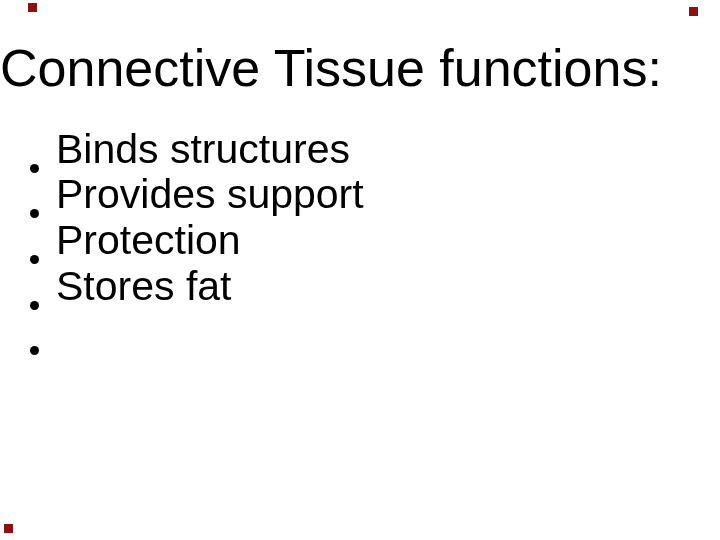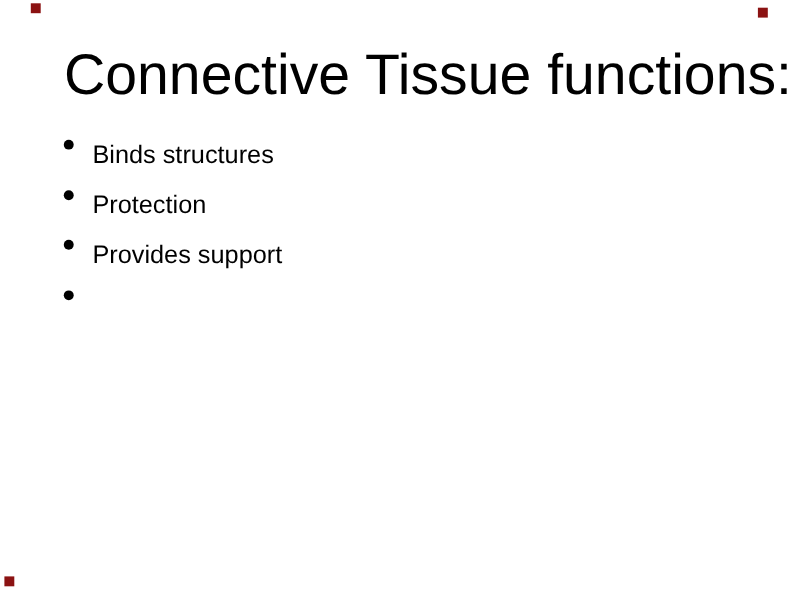--- a/index.html
+++ b/index.html
@@ -19,42 +19,42 @@
     color: var(--fg);
     font-family: "Liberation Sans", "DejaVu Sans", sans-serif;
     overflow: hidden;
   }
   .slide-title {
     position: absolute;
     top: 38px;
     left: 0;
     width: 720px;
     margin: 0;
-    text-align: right;
+    text-align: left;
     font-size: 52px;
     line-height: 60px;
     font-weight: 400;
     letter-spacing: 0;
     white-space: nowrap;
   }
   .bullet-list {
     position: absolute;
     top: 127px;
     left: 0;
     width: 720px;
     margin: 0;
     padding: 0;
     list-style: none;
   }
   .bullet-item {
     display: flex;
-    align-items: flex-start;
+    align-items: flex-end;
     height: 45.7px;
-    padding-left: 58px;
-    font-size: 23px;
+    padding-left: 30px;
+    font-size: 41px;
     white-space: nowrap;
   }
   .bullet-dot {
     flex: 0 0 auto;
     width: 9px;
     height: 9px;
     border-radius: 50%;
     background: var(--fg);
     margin-right: 17px;
   }
@@ -82,24 +82,28 @@
 
   <h1 class="slide-title">Connective Tissue functions:</h1>
 
   <ul class="bullet-list">
     <li class="bullet-item">
       <span class="bullet-dot"></span>
       <span class="bullet-text">Binds structures</span>
     </li>
     <li class="bullet-item">
       <span class="bullet-dot"></span>
+      <span class="bullet-text">Provides support</span>
+    </li>
+    <li class="bullet-item">
+      <span class="bullet-dot"></span>
       <span class="bullet-text">Protection</span>
     </li>
     <li class="bullet-item">
       <span class="bullet-dot"></span>
-      <span class="bullet-text">Provides support</span>
+      <span class="bullet-text">Stores fat</span>
     </li>
     <li class="bullet-item">
       <span class="bullet-dot"></span>
     </li>
   </ul>
 
 </div>
 
 </body></html>

